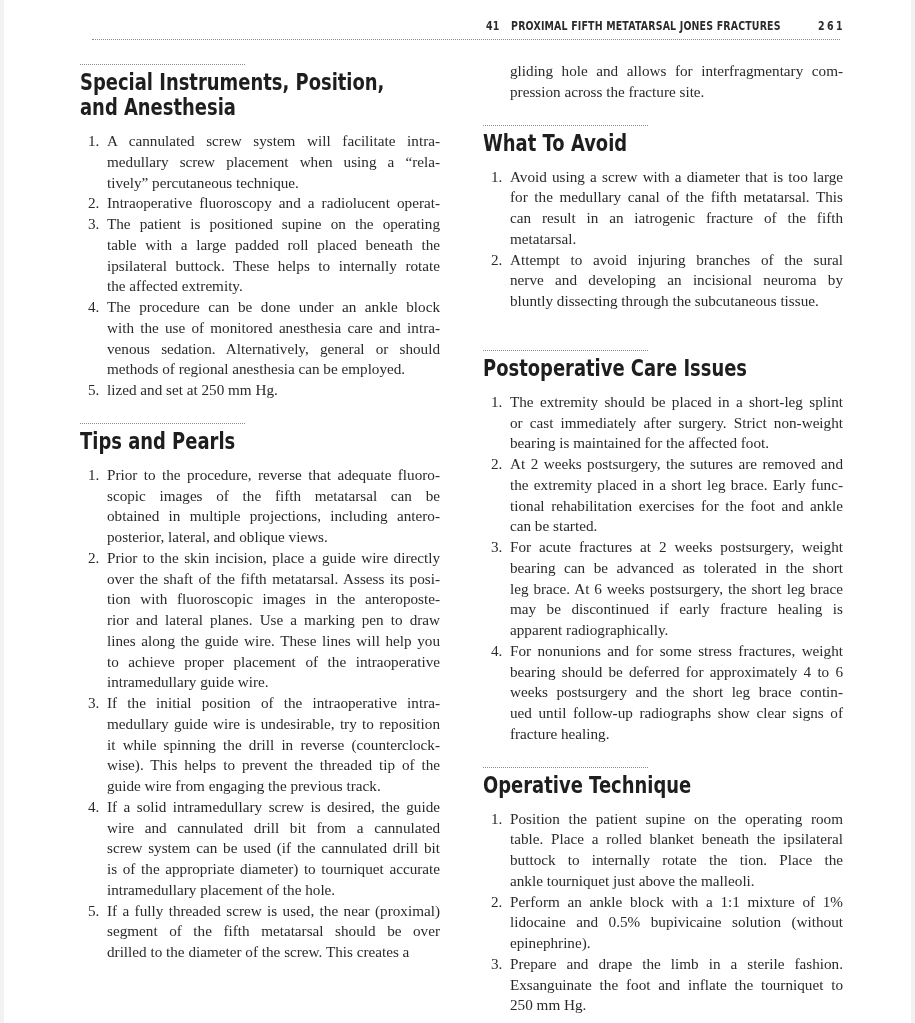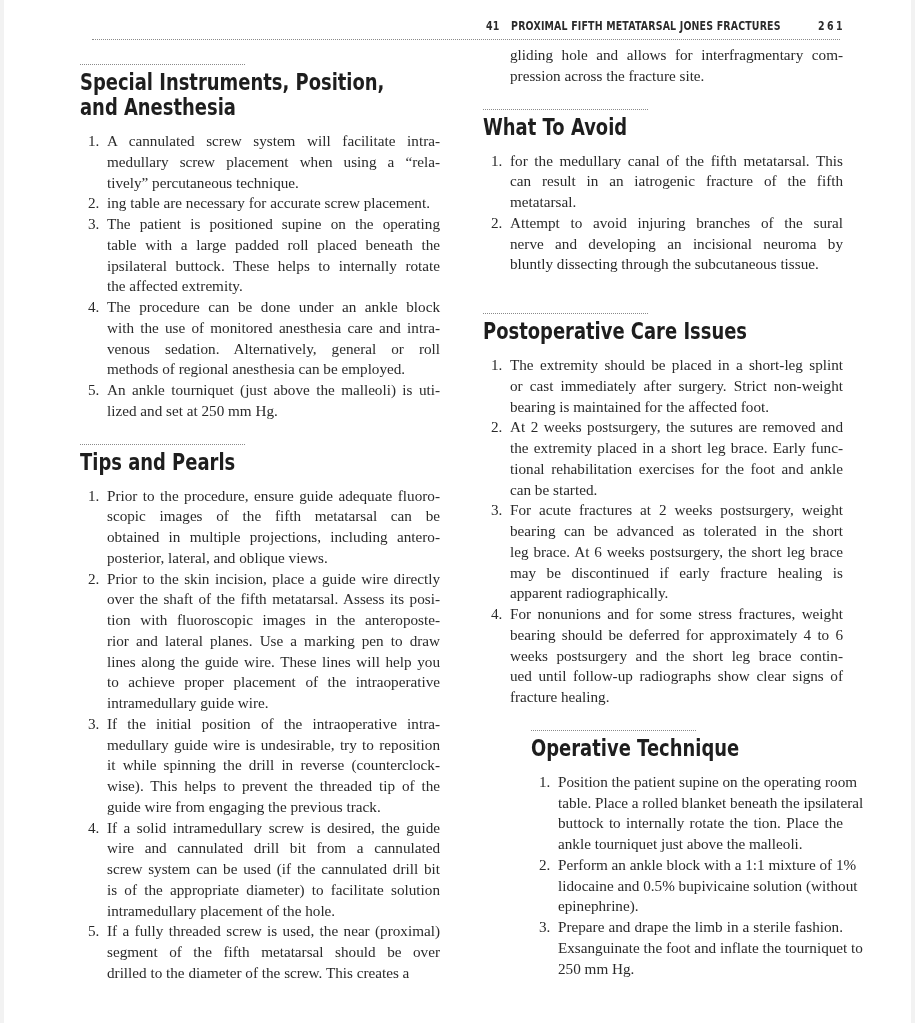--- a/index.html
+++ b/index.html
@@ -15,21 +15,21 @@
     font-size: 11.5px; letter-spacing: 0.2px; color: #2b2b2b; transform: scaleX(0.82); transform-origin: left top;
     white-space: nowrap;
   }
   .rh-chapter { display: inline-block; margin-right: 10px; }
   .head-rule {
     position: absolute; top: 39px; left: 92px; width: 748px; height: 0;
     border-top: 1px dotted #8a8a8a;
   }
   .col { position: absolute; width: 360px; }
   .col-left { left: 80px; top: 64px; }
-  .col-right { left: 483px; top: 45px; }
+  .col-right { left: 483px; top: 61px; }
   .sec-rule { width: 165px; border-top: 1px dotted #8a8a8a; height: 0; margin-bottom: 5px; }
   .sec-title {
     font-family: "DejaVu Sans", "Liberation Sans", sans-serif; font-weight: bold; font-size: 23px;
     line-height: 25px; color: #1e1e1e; transform: scaleX(0.78); transform-origin: left top;
     white-space: nowrap; margin: 0 0 11px 0;
   }
   ol.items { list-style: none; margin: 0; padding: 0; }
   ol.items li { position: relative; padding-left: 27px; font-size: 15.2px; line-height: 20.75px; }
   .num { position: absolute; left: 8px; top: 0; }
   .ln { display: block; text-align: justify; text-align-last: justify; white-space: nowrap; height: 20.75px; }
@@ -60,51 +60,50 @@
     </h2>
     <ol class="items">
         <li>
           <span class="num">1.</span>
           <span class="ln">A cannulated screw system will facilitate intra-</span>
           <span class="ln">medullary screw placement when using a “rela-</span>
           <span class="ln last">tively” percutaneous technique.</span>
         </li>
         <li>
           <span class="num">2.</span>
-          <span class="ln last">ing table are necessary for accurate screw placement.</span>
+          <span class="ln">Intraoperative fluoroscopy and a radiolucent operat-</span>
         </li>
         <li>
           <span class="num">3.</span>
           <span class="ln">The patient is positioned supine on the operating</span>
           <span class="ln">table with a large padded roll placed beneath the</span>
           <span class="ln">ipsilateral buttock. These helps to internally rotate</span>
           <span class="ln last">the affected extremity.</span>
         </li>
         <li>
           <span class="num">4.</span>
           <span class="ln">The procedure can be done under an ankle block</span>
           <span class="ln">with the use of monitored anesthesia care and intra-</span>
-          <span class="ln">venous sedation. Alternatively, general or roll</span>
+          <span class="ln">venous sedation. Alternatively, general or should</span>
           <span class="ln last">methods of regional anesthesia can be employed.</span>
         </li>
         <li>
           <span class="num">5.</span>
-          <span class="ln">An ankle tourniquet (just above the malleoli) is uti-</span>
           <span class="ln last">lized and set at 250 mm Hg.</span>
         </li>
       </ol>
   </section>
 
   <section style="margin-top:22px;">
     <div class="sec-rule"></div>
     <h2 class="sec-title">Tips and Pearls</h2>
     <ol class="items">
         <li>
           <span class="num">1.</span>
-          <span class="ln">Prior to the procedure, ensure guide adequate fluoro-</span>
+          <span class="ln">Prior to the procedure, reverse that adequate fluoro-</span>
           <span class="ln">scopic images of the fifth metatarsal can be</span>
           <span class="ln">obtained in multiple projections, including antero-</span>
           <span class="ln last">posterior, lateral, and oblique views.</span>
         </li>
         <li>
           <span class="num">2.</span>
           <span class="ln">Prior to the skin incision, place a guide wire directly</span>
           <span class="ln">over the shaft of the fifth metatarsal. Assess its posi-</span>
           <span class="ln">tion with fluoroscopic images in the anteroposte-</span>
           <span class="ln">rior and lateral planes. Use a marking pen to draw</span>
@@ -118,21 +117,21 @@
           <span class="ln">medullary guide wire is undesirable, try to reposition</span>
           <span class="ln">it while spinning the drill in reverse (counterclock-</span>
           <span class="ln">wise). This helps to prevent the threaded tip of the</span>
           <span class="ln last">guide wire from engaging the previous track.</span>
         </li>
         <li>
           <span class="num">4.</span>
           <span class="ln">If a solid intramedullary screw is desired, the guide</span>
           <span class="ln">wire and cannulated drill bit from a cannulated</span>
           <span class="ln">screw system can be used (if the cannulated drill bit</span>
-          <span class="ln">is of the appropriate diameter) to facilitate solution</span>
+          <span class="ln">is of the appropriate diameter) to tourniquet accurate</span>
           <span class="ln last">intramedullary placement of the hole.</span>
         </li>
         <li>
           <span class="num">5.</span>
           <span class="ln">If a fully threaded screw is used, the near (proximal)</span>
           <span class="ln">segment of the fifth metatarsal should be over</span>
           <span class="ln last">drilled to the diameter of the screw. This creates a</span>
         </li>
       </ol>
   </section>
@@ -143,20 +142,21 @@
     <span class="ln">gliding hole and allows for interfragmentary com-</span>
     <span class="ln last">pression across the fracture site.</span>
   </div>
 
   <section style="margin-top:22px;">
     <div class="sec-rule"></div>
     <h2 class="sec-title">What To Avoid</h2>
     <ol class="items">
         <li>
           <span class="num">1.</span>
+          <span class="ln">Avoid using a screw with a diameter that is too large</span>
           <span class="ln">for the medullary canal of the fifth metatarsal. This</span>
           <span class="ln">can result in an iatrogenic fracture of the fifth</span>
           <span class="ln last">metatarsal.</span>
         </li>
         <li>
           <span class="num">2.</span>
           <span class="ln">Attempt to avoid injuring branches of the sural</span>
           <span class="ln">nerve and developing an incisional neuroma by</span>
           <span class="ln last">bluntly dissecting through the subcutaneous tissue.</span>
         </li>
@@ -192,21 +192,21 @@
           <span class="num">4.</span>
           <span class="ln">For nonunions and for some stress fractures, weight</span>
           <span class="ln">bearing should be deferred for approximately 4 to 6</span>
           <span class="ln">weeks postsurgery and the short leg brace contin-</span>
           <span class="ln">ued until follow-up radiographs show clear signs of</span>
           <span class="ln last">fracture healing.</span>
         </li>
       </ol>
   </section>
 
-  <section style="margin-top:22px;margin-left:48px;">
+  <section style="margin-top:22px;">
     <div class="sec-rule"></div>
     <h2 class="sec-title">Operative Technique</h2>
     <ol class="items">
         <li>
           <span class="num">1.</span>
           <span class="ln">Position the patient supine on the operating room</span>
           <span class="ln">table. Place a rolled blanket beneath the ipsilateral</span>
           <span class="ln">buttock to internally rotate the tion. Place the</span>
           <span class="ln last">ankle tourniquet just above the malleoli.</span>
         </li>

